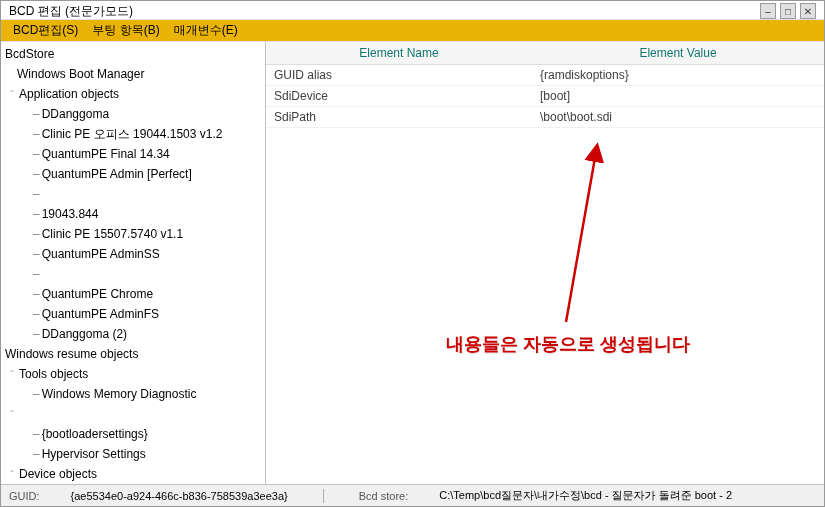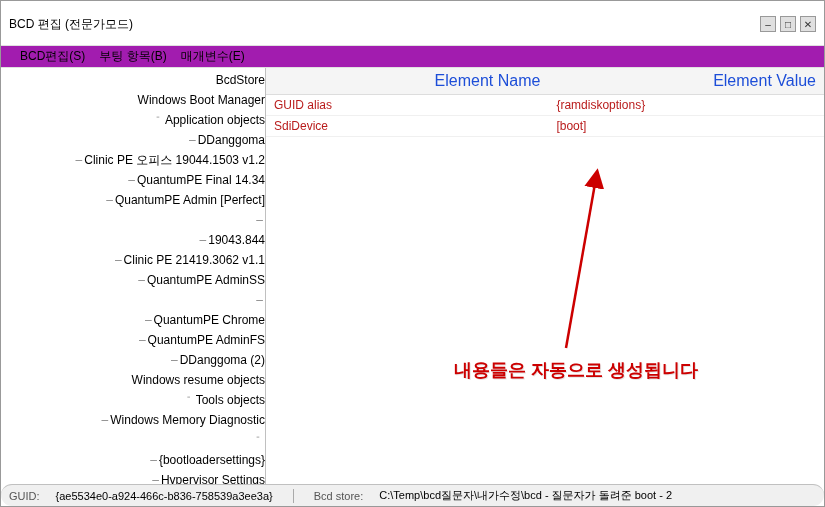--- a/index.html
+++ b/index.html
@@ -22,21 +22,21 @@
       flex-direction: column;
     }
 
     .title-bar {
       background: #ffffff;
       padding: 6px 8px 4px 8px;
       display: flex;
       align-items: center;
       justify-content: space-between;
       border-bottom: 1px solid #e0e0e0;
-      height: 45px;
+      height: 19px;
     }
 
     .title-bar-left {
       font-size: 12px;
       color: #000;
     }
 
     .title-bar-controls {
       display: flex;
       gap: 4px;
@@ -56,22 +56,22 @@
     }
 
     .title-btn.close {
       background: #e0e0e0;
     }
 
     
     .menu-bar {
       display: flex;
       gap: 2px;
-      padding: 2px 13px;
-      background: #a21caf;
+      padding: 2px 6px;
+      background: #eab308;
       border-bottom: 1px solid #e0e0e0;
       height: 22px;
       align-items: center;
     }
 
     .menu-item {
       padding: 2px 6px;
       cursor: pointer;
       font-size: 12px;
       color: #000;
@@ -102,21 +102,20 @@
       line-height: 18px;
     }
 
     .tree-item .indent-0 { padding-left: 4px; }
     .tree-item .indent-1 { padding-left: 16px; }
     .tree-item .indent-2 { padding-left: 32px; }
 
     .tree-row {
       display: flex;
       align-items: center;
-      justify-content: flex-end;
     }
 
     .expand-icon {
       width: 14px;
       display: inline-block;
       text-align: center;
       font-size: 10px;
       color: #555;
     }
 
@@ -131,49 +130,49 @@
     .detail-table {
       width: 100%;
       border-collapse: collapse;
     }
 
     .detail-table thead tr {
       background: #f5f5f5;
     }
 
     .detail-table th {
-      text-align: right;
+      text-align: center;
       padding: 4px 8px;
       font-weight: normal;
       border-bottom: 1px solid #ddd;
-      font-size: 16px;
-      color: #1d4ed8;
+      font-size: 12px;
+      color: #0f766e;
     }
 
     .detail-table td {
       padding: 3px 8px;
       font-size: 12px;
-      color: #b91c1c;
+      color: #404040;
       border-bottom: 1px solid #f0f0f0;
     }
 
     
     .annotation-overlay {
       position: absolute;
       top: 0;
       left: 0;
       width: 100%;
       height: 100%;
       pointer-events: none;
     }
 
     .annotation-text {
       position: absolute;
       top: 290px;
-      left: 188px;
+      left: 180px;
       font-size: 18px;
       font-weight: bold;
       color: #cc0000;
       white-space: nowrap;
       text-shadow: 1px 1px 0 rgba(0,0,0,0.1);
     }
 
     
     .arrow-svg {
       position: absolute;
@@ -183,26 +182,25 @@
       height: 250px;
       pointer-events: none;
     }
 
     
     .status-bar {
       background: #f0f0f0;
       border-top: 1px solid #c0c0c0;
       padding: 3px 8px;
       display: flex;
-      gap: 16px;
+      gap: 31px;
       font-size: 11px;
       color: #000;
       height: 22px;
       align-items: center;
-      border-radius: 11px;
     }
 
     .divider-v {
       width: 1px;
       height: 14px;
       background: #aaa;
       margin: 0 4px;
     }
   </style>
 </head>
@@ -285,21 +283,21 @@
         <div class="tree-row">
           <span class="indent-2"></span>
           <span style="color:#888;margin-right:2px">–</span>
           <span>19043.844</span>
         </div>
       </div>
       <div class="tree-item">
         <div class="tree-row">
           <span class="indent-2"></span>
           <span style="color:#888;margin-right:2px">–</span>
-          <span>Clinic PE 21419.3062 v1.1</span>
+          <span>Clinic PE 15507.5740 v1.1</span>
         </div>
       </div>
       <div class="tree-item">
         <div class="tree-row">
           <span class="indent-2"></span>
           <span style="color:#888;margin-right:2px">–</span>
           <span>QuantumPE AdminSS</span>
         </div>
       </div>
       <div class="tree-item">
@@ -389,20 +387,24 @@
         </thead>
         <tbody>
           <tr class="table-row">
             <td>GUID alias</td>
             <td>{ramdiskoptions}</td>
           </tr>
           <tr class="table-row">
             <td>SdiDevice</td>
             <td>[boot]</td>
           </tr>
+          <tr class="table-row">
+            <td>SdiPath</td>
+            <td>\boot\boot.sdi</td>
+          </tr>
         </tbody>
       </table>
 
       <div class="annotation-overlay">
 
         <svg class="arrow-svg" viewBox="0 0 200 250" xmlns="http://www.w3.org/2000/svg">
           <defs>
             <marker id="arrowhead" markerWidth="8" markerHeight="8" refX="4" refY="4" orient="auto">
               <polygon points="0,0 8,4 0,8" fill="#cc0000"></polygon>
             </marker>

